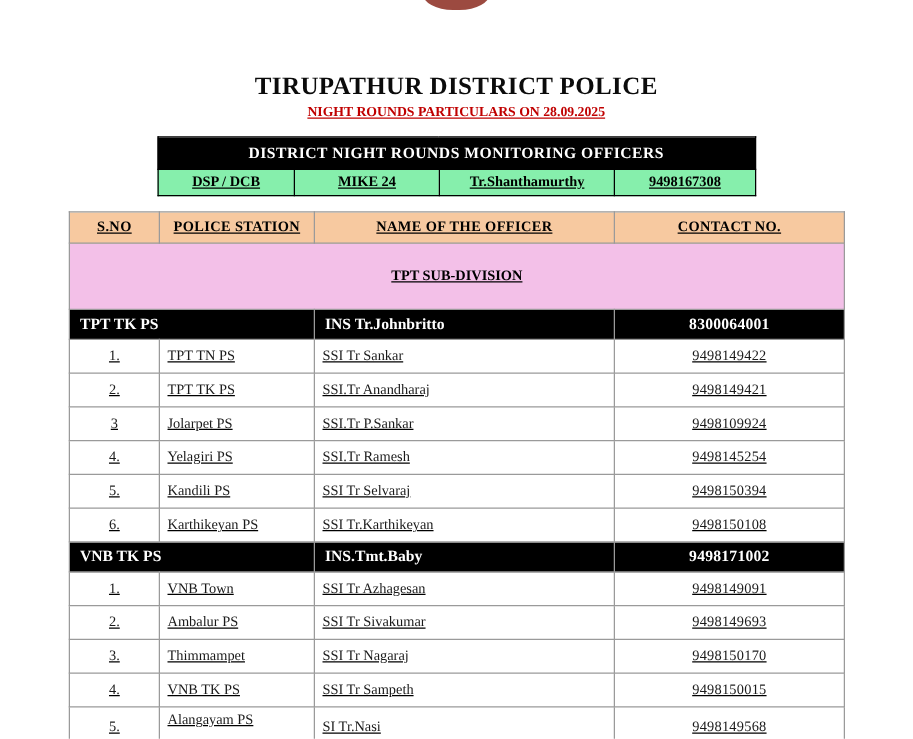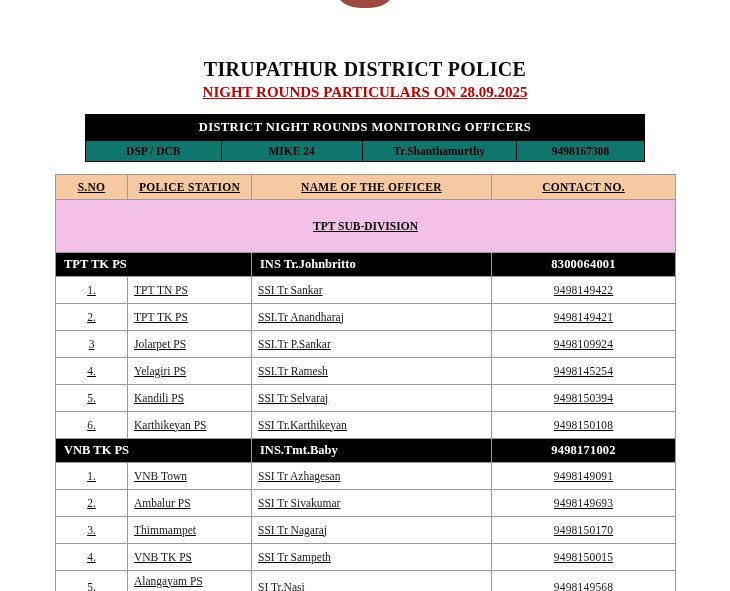--- a/index.html
+++ b/index.html
@@ -38,30 +38,30 @@
     font-family: "Liberation Serif", serif;
     font-size: 20px;
     font-weight: bold;
     color: #0b0b0b;
     letter-spacing: 0.3px;
     line-height: 1.1;
     margin-top: 30px;
   }
   .doc-subtitle {
     font-family: "Liberation Serif", serif;
-    font-size: 15px;
+    font-size: 11px;
     font-weight: bold;
     color: #c00000;
     text-decoration: underline;
     margin-top: 4px;
     line-height: 1.1;
   }
 
   .monitor-wrap {
-    width: 560px;
+    width: 479px;
     margin: 13px auto 0 auto;
   }
   table {
     border-collapse: collapse;
     width: 100%;
   }
   .monitor-head td {
     background: #000000;
     color: #ffffff;
     text-align: center;
@@ -71,21 +71,22 @@
     padding: 5px 2px;
     border: 1px solid #000000;
   }
   .monitor-row td {
     border: 1px solid #000000;
     text-align: center;
     font-size: 11.5px;
     font-weight: bold;
     padding: 4px 2px;
     color: #000000;
-    background: #0f766e;
+    background: #86efac;
+    text-decoration: underline;
   }
 
   .main-wrap {
     width: 620px;
     margin: 12px auto 0 auto;
   }
   table.main {
     border-collapse: collapse;
     width: 100%;
     table-layout: fixed;

